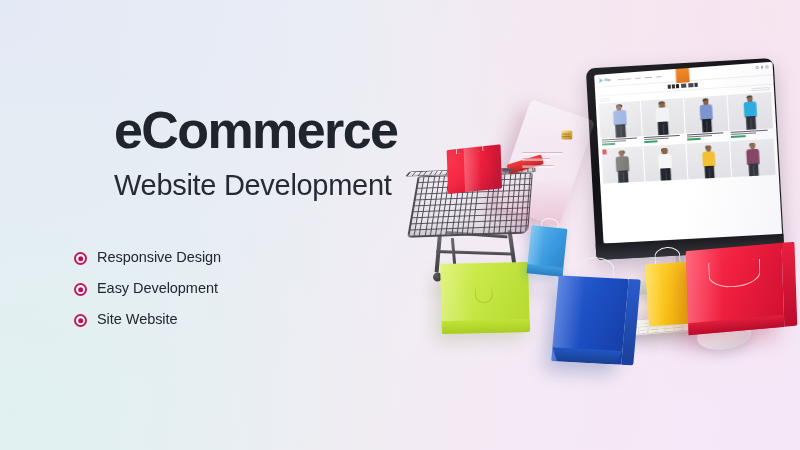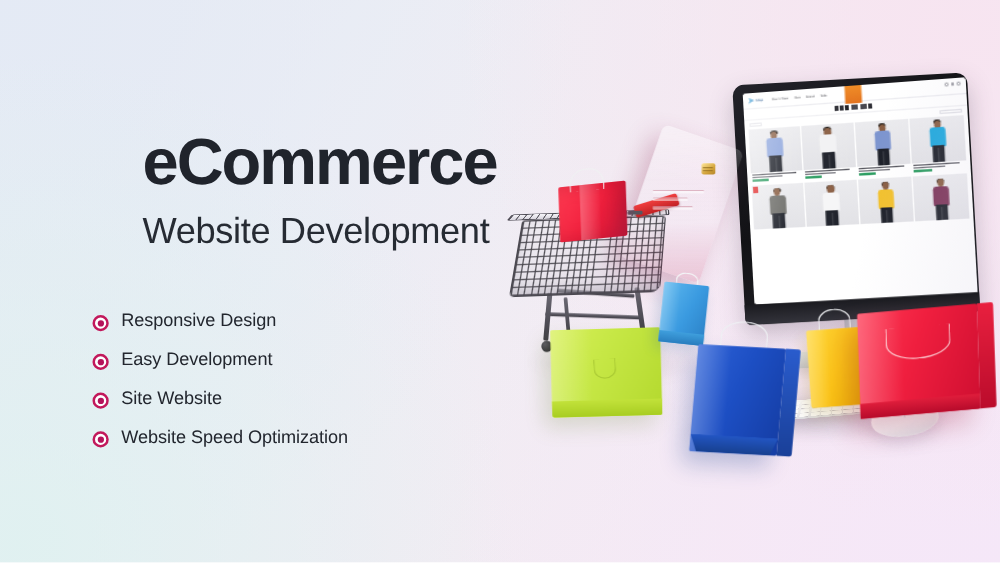--- a/index.html
+++ b/index.html
@@ -435,24 +435,20 @@
       <span class="bullet"></span>
       <span class="feature-label">Responsive Design</span>
     </div>
     <div class="feature-item">
       <span class="bullet"></span>
       <span class="feature-label">Easy Development</span>
     </div>
     <div class="feature-item">
       <span class="bullet"></span>
       <span class="feature-label">Site Website</span>
-    </div>
-    <div class="feature-item">
-      <span class="bullet"></span>
-      <span class="feature-label">Website Speed Optimization</span>
     </div>
   </div>
 
   <div class="art">
 
     <div class="floor-shadow fs-cart"></div>
     <div class="floor-shadow fs-mon"></div>
     <div class="floor-shadow fs-bagR"></div>
     <div class="floor-shadow fs-kb"></div>
 

